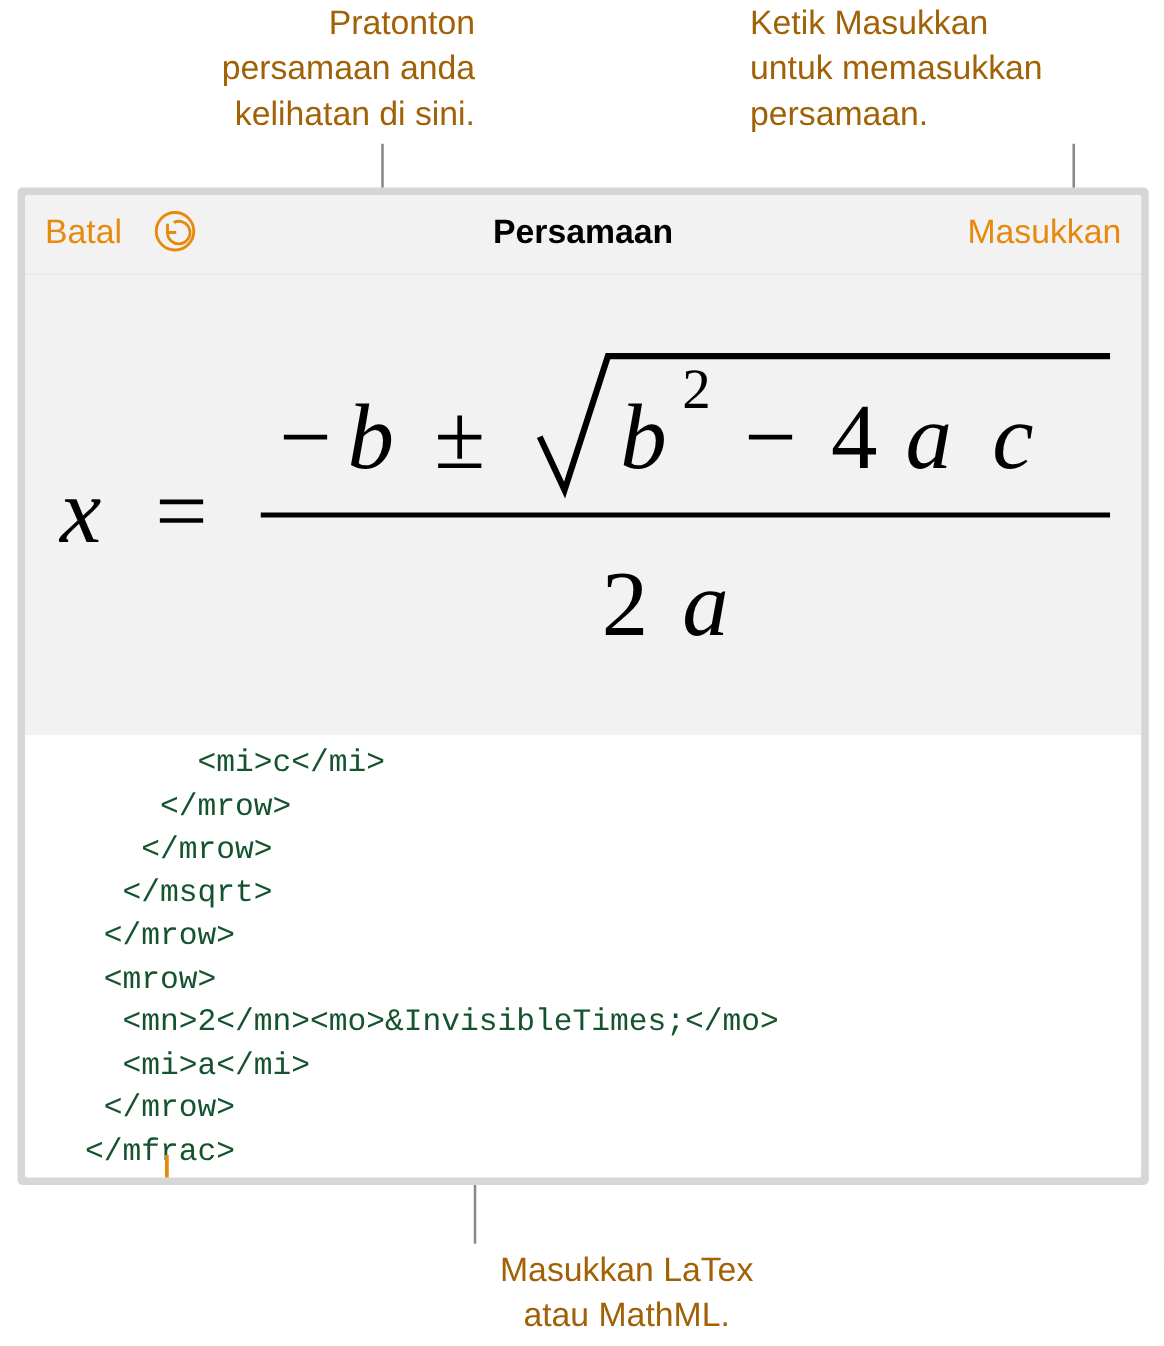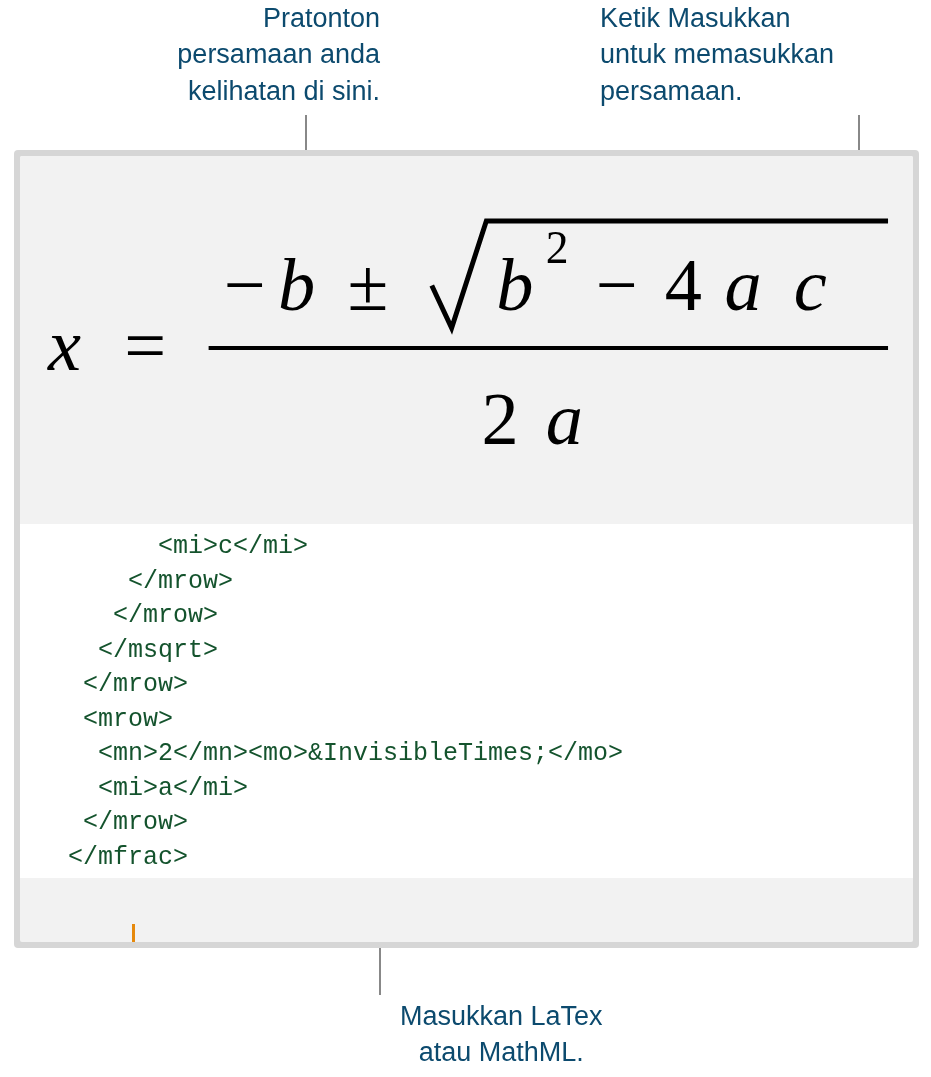--- a/index.html
+++ b/index.html
@@ -8,21 +8,21 @@
     height: 1077px;
     background: #ffffff;
     font-family: -apple-system, "Helvetica Neue", Arial, sans-serif;
     position: relative;
     overflow: hidden;
   }
   .callout {
     position: absolute;
     font-size: 27px;
     line-height: 1.35;
-    color: #0c4a6e;
+    color: #a16207;
     text-align: left;
   }
   .callout-line {
     position: absolute;
     background: #888;
   }
   .dialog-frame {
     position: absolute;
     left: 14px;
     top: 150px;
@@ -132,20 +132,34 @@
 <div class="callout-line" style="left:858px; top:115px; width:2px; height:60px;"></div>
 
 <div class="callout" style="left:400px; top:998px; white-space:pre-line;text-align:center;">Masukkan LaTex
 atau MathML.</div>
 <div class="callout-line" style="left:379px; top:815px; width:2px; height:180px;"></div>
 
 <div class="dialog-frame">
   <div class="dialog">
 
     
+    <div class="header">
+      <button class="btn-cancel">Batal</button>
+      <button class="btn-undo">
+        <span>
+          <svg viewBox="0 0 36 36" fill="none" stroke="#e6890c" stroke-width="2.3">
+            <circle cx="18" cy="18" r="15"></circle>
+            <path d="M 12 12 L 12 19 L 19 19"></path>
+            <path d="M 12 19 A 9 9 0 1 0 17 11"></path>
+          </svg>
+        </span>
+      </button>
+      <div class="title">Persamaan</div>
+      <button class="btn-insert">Masukkan</button>
+    </div>
 
     
     <div class="preview">
       <svg class="eq-svg" viewBox="0 0 860 280">
         <g font-family="'STIXGeneral','Cambria Math','Times New Roman',serif" font-style="italic" fill="#000">
 
           <text x="8" y="170" font-size="75">x</text>
           <text x="85" y="170" font-size="75" font-style="normal">=</text>
 
           <line x1="170" y1="148" x2="855" y2="148" stroke="#000" stroke-width="4"></line>

